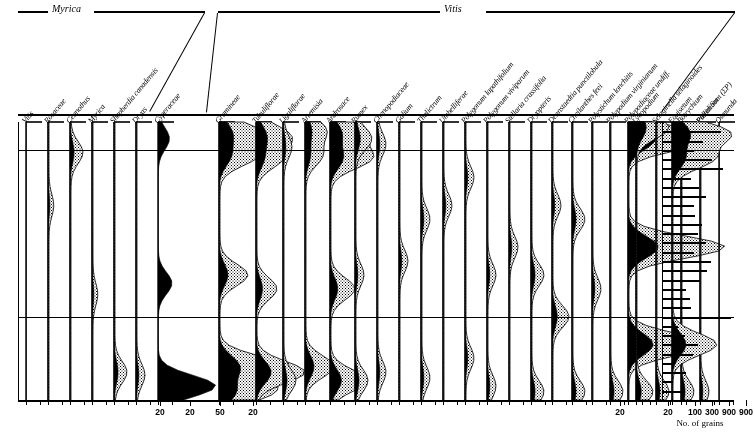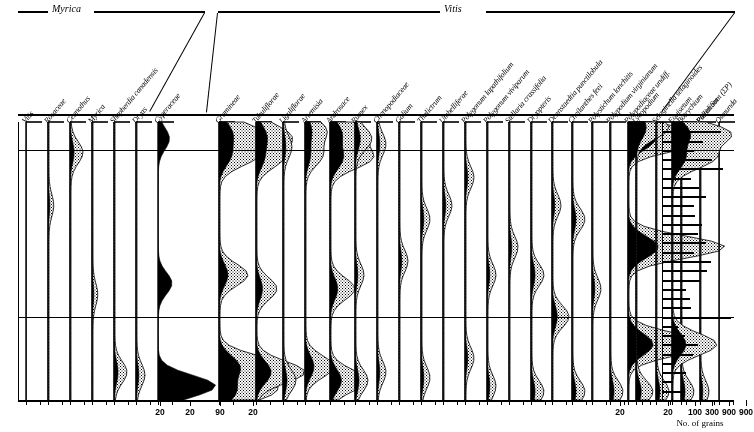--- a/index.html
+++ b/index.html
@@ -254,21 +254,21 @@
       <div class="frame-t" style="left: 18px; top: 114px; width: 716px; border-top-width: 2px;"></div>
       <div class="frame-b" style="left: 18px; top: 400px; width: 716px; border-top-width: 2px;"></div>
       <div class="zone" style="left: 18px; top: 149.8px; width: 716px; border-top-width: 1.4px;"></div>
       <div class="zone" style="left: 18px; top: 316.6px; width: 716px; border-top-width: 1.4px;"></div>
       <div class="sumaxisv" style="left: 18px; top: 122px; height: 278px;"></div>
       <div class="tick" style="left: 160px; top: 400px; height: 6px;"></div>
       <div class="ticklab" style="left: 160px; top: 407px;">20</div>
       <div class="tick" style="left: 190px; top: 400px; height: 6px;"></div>
       <div class="ticklab" style="left: 190px; top: 407px;">20</div>
       <div class="tick" style="left: 220px; top: 400px; height: 6px;"></div>
-      <div class="ticklab" style="left: 220px; top: 407px;">90</div>
+      <div class="ticklab" style="left: 220px; top: 407px;">50</div>
       <div class="tick" style="left: 253px; top: 400px; height: 6px;"></div>
       <div class="ticklab" style="left: 253px; top: 407px;">20</div>
       <div class="tick" style="left: 620px; top: 400px; height: 6px;"></div>
       <div class="ticklab" style="left: 620px; top: 407px;">20</div>
       <div class="tick" style="left: 668px; top: 400px; height: 6px;"></div>
       <div class="ticklab" style="left: 668px; top: 407px;">20</div>
       <div class="tick" style="left: 695px; top: 400px; height: 6px;"></div>
       <div class="ticklab" style="left: 695px; top: 407px;">100</div>
       <div class="tick" style="left: 712px; top: 400px; height: 6px;"></div>
       <div class="ticklab" style="left: 712px; top: 407px;">300</div>

